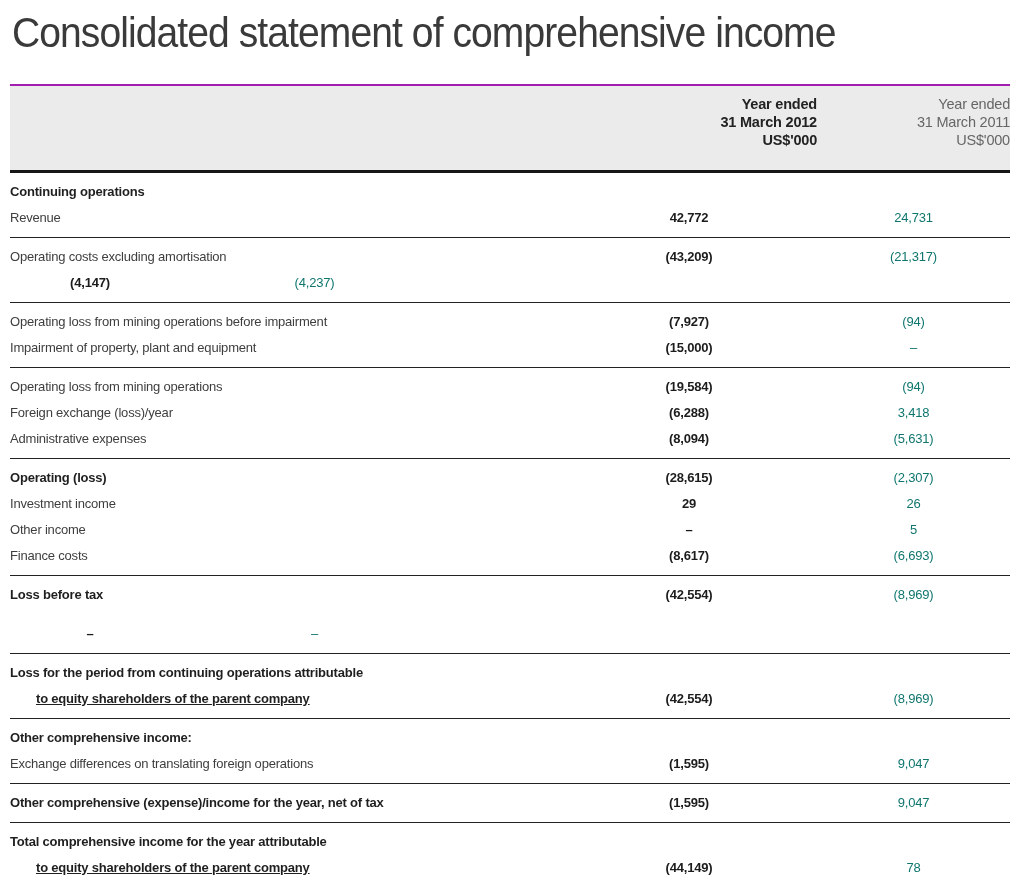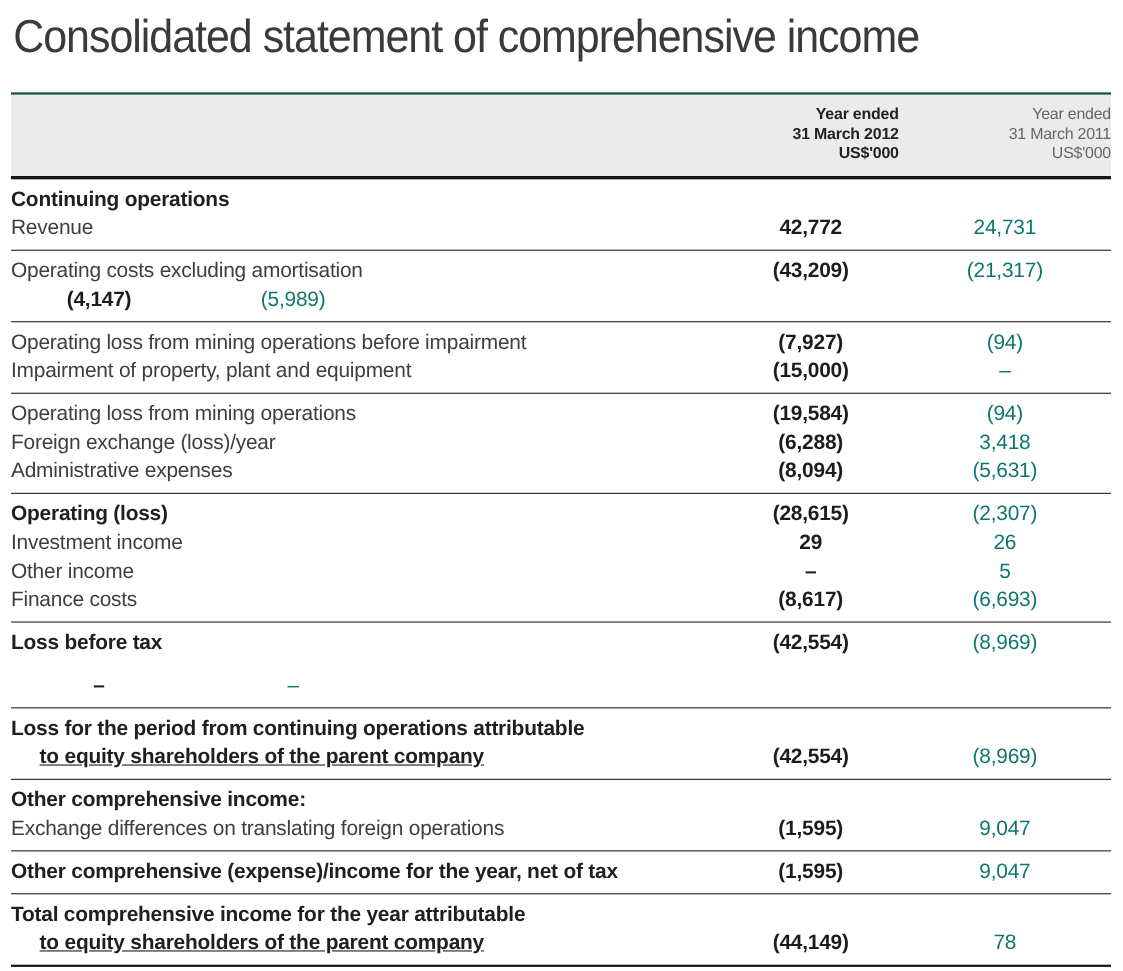--- a/index.html
+++ b/index.html
@@ -28,23 +28,23 @@
     white-space: nowrap;
   }
   .fin-table {
     margin: 26px 0 0 10px;
     width: 1000px;
   }
   .thead {
     display: flex;
     justify-content: flex-end;
     background: #ebebeb;
-    border-top: 2px solid #14532d;
+    border-top: 2px solid #a21caf;
     border-bottom: 3px solid #161616;
-    padding: 9px 0 11px 0;
+    padding: 9px 0 21px 0;
   }
   .thead .hcol {
     text-align: right;
     font-size: 14.5px;
     line-height: 18px;
     letter-spacing: -0.2px;
   }
   .hcol-2012 {
     width: 160px;
     font-weight: 700;
@@ -57,23 +57,24 @@
   }
   .section {
     padding: 6px 0;
     border-bottom: 1px solid #222222;
   }
   .section:last-child {
     border-bottom: 2px solid #161616;
   }
   .row {
     display: flex;
-    font-size: 19px;
+    font-size: 13px;
     line-height: 26px;
     letter-spacing: -0.2px;
+    gap: 48px;
   }
   .row .label {
     flex: 1;
     color: #3e3e3e;
     white-space: nowrap;
   }
   .row .v2012 {
     width: 160px;
     text-align: center;
     font-weight: 700;
@@ -133,21 +134,21 @@
           </div>
         </div>
         <div class="section">
           <div class="row">
             <div class="label">Operating costs excluding amortisation</div>
             <div class="v2012">(43,209)</div>
             <div class="v2011">(21,317)</div>
           </div>
           <div class="row">
             <div class="v2012">(4,147)</div>
-            <div class="v2011">(5,989)</div>
+            <div class="v2011">(4,237)</div>
           </div>
         </div>
         <div class="section">
           <div class="row">
             <div class="label">Operating loss from mining operations before impairment</div>
             <div class="v2012">(7,927)</div>
             <div class="v2011">(94)</div>
           </div>
           <div class="row">
             <div class="label">Impairment of property, plant and equipment</div>

